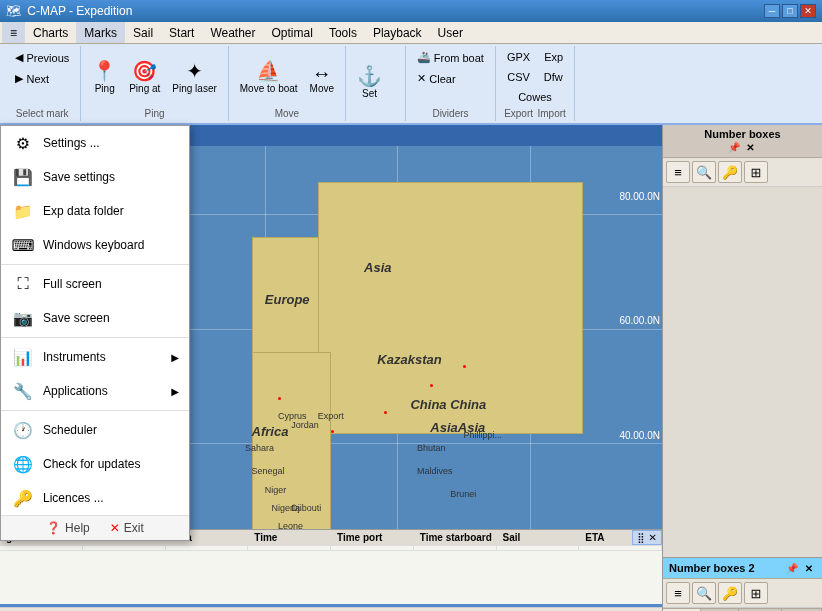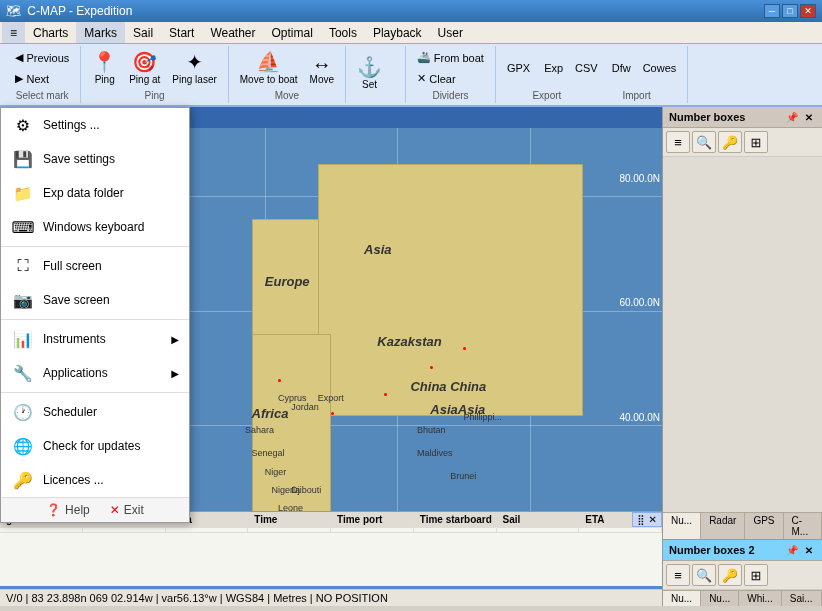--- a/index.html
+++ b/index.html
@@ -200,20 +200,21 @@
     }
     .panel-header {
       background: #d0c8be;
       padding: 3px 6px;
       font-size: 11px;
       font-weight: bold;
       display: flex;
       align-items: center;
       justify-content: space-between;
       border-bottom: 1px solid #b0a898;
+      flex-direction: column;
     }
     .panel-header-icons { display: flex; gap: 2px; }
     .panel-icon { width: 14px; height: 14px; display: flex; align-items: center; justify-content: center; font-size: 10px; cursor: pointer; }
     .panel-toolbar {
       display: flex;
       gap: 2px;
       padding: 3px;
       border-bottom: 1px solid #ccc;
       background: #e8e4dc;
     }
@@ -375,21 +376,21 @@
         </div>
         <div class="ribbon-btn-small">
           <span>✕</span>
           <span>Clear</span>
         </div>
       </div>
       <div class="ribbon-group-label">Dividers</div>
     </div>
 
     <div class="ribbon-group">
-      <div class="ribbon-group-content" style="flex-direction:row;">
+      <div class="ribbon-group-content" style="flex-direction:column;">
         <div style="display:flex;gap:4px;">
           <div class="ribbon-btn-small">GPX</div>
           <div class="ribbon-btn-small">Exp</div>
         </div>
         <div style="display:flex;gap:4px;">
           <div class="ribbon-btn-small">CSV</div>
           <div class="ribbon-btn-small">Dfw</div>
         </div>
         <div style="display:flex;gap:4px;">
           <div class="ribbon-btn-small">Cowes</div>
@@ -570,26 +571,20 @@
         <span class="panel-icon">✕</span>
       </div>
     </div>
     <div class="panel-toolbar">
       <div class="panel-tool-btn">≡</div>
       <div class="panel-tool-btn">🔍</div>
       <div class="panel-tool-btn">🔑</div>
       <div class="panel-tool-btn">⊞</div>
     </div>
     <div class="panel-content" style="height:120px;"></div>
-    <div class="panel-tabs">
-      <div class="panel-tab active">Nu...</div>
-      <div class="panel-tab">Radar</div>
-      <div class="panel-tab">GPS</div>
-      <div class="panel-tab">C-M...</div>
-    </div>
 
     <div class="panel2-header">
       <span>Number boxes 2</span>
       <div class="panel-header-icons">
         <span class="panel-icon">📌</span>
         <span class="panel-icon">✕</span>
       </div>
     </div>
     <div class="panel-toolbar">
       <div class="panel-tool-btn">≡</div>

